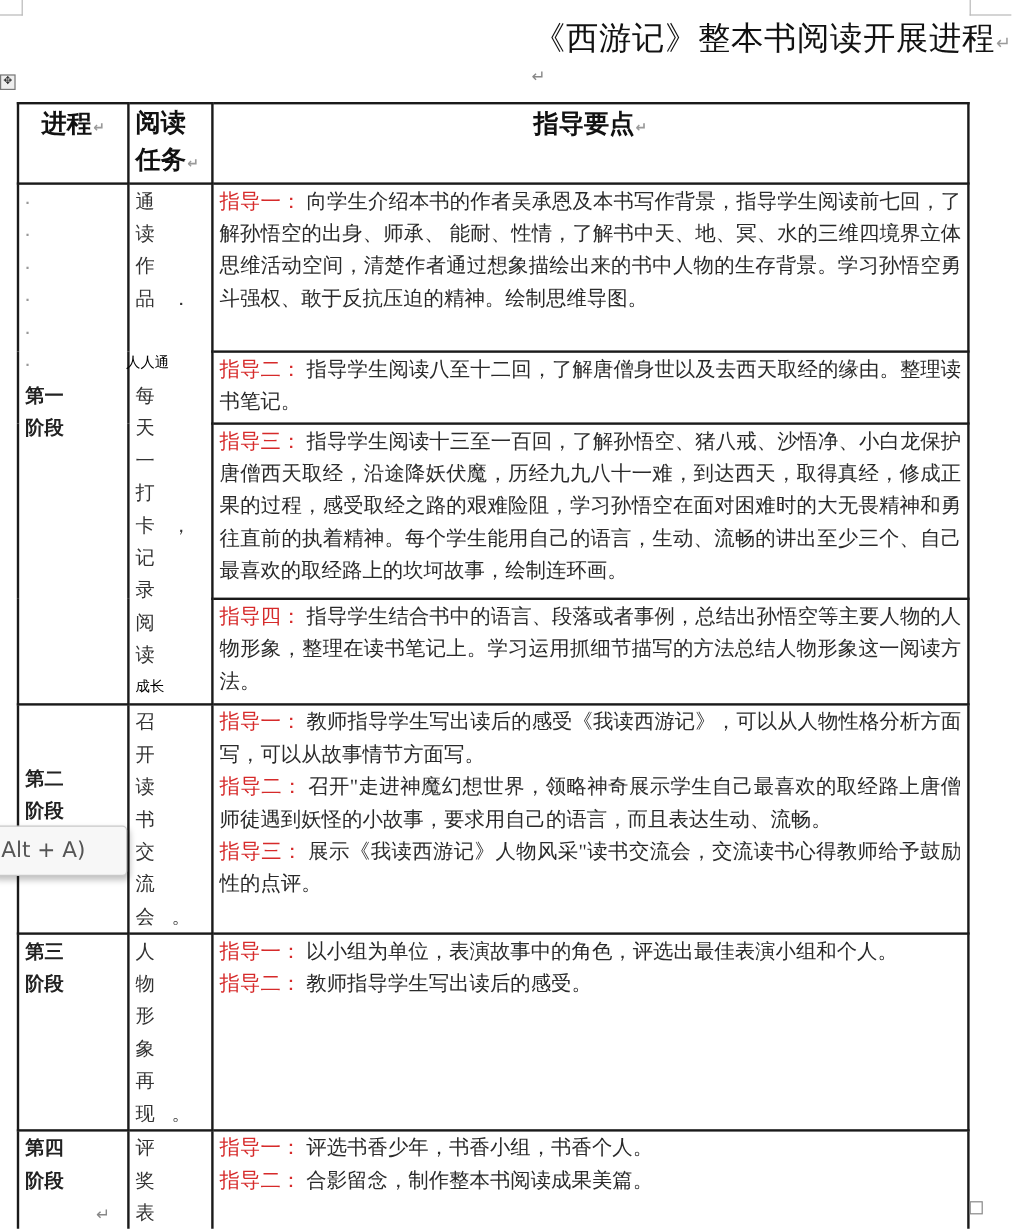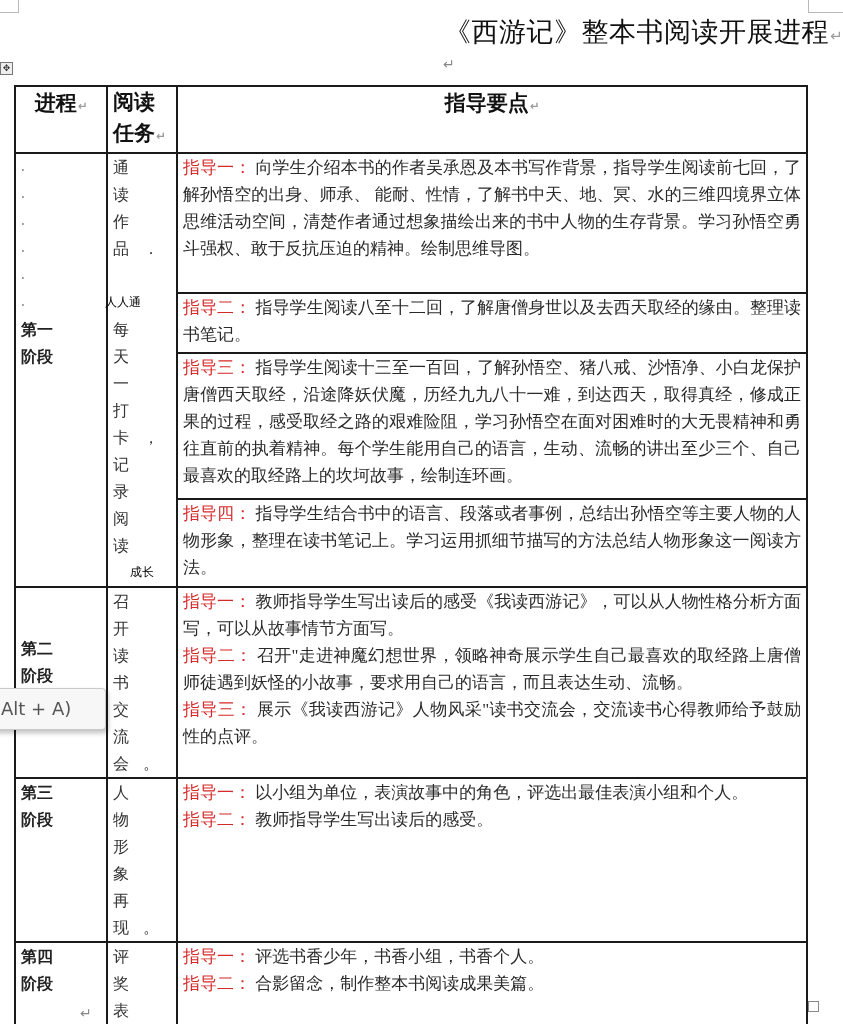--- a/index.html
+++ b/index.html
@@ -77,21 +77,21 @@
     <tr>
       <td class="stage-cell" rowspan="4">
         <div class="dot-mark" style="line-height:27px;">.<br>.<br>.<br>.<br>.<br>.</div>
         <div style="width:40px;">第一阶段</div>
       </td>
       <td class="task-cell" rowspan="4">
         <div>通读作品．</div>
         <div style="height:27px;"></div>
         <div class="big" style="margin-left:-8px;">人人通</div>
         <div>每天一打卡，记录阅读</div>
-        <div class="big" style="text-align:center;">成长</div>
+        <div class="big" style="text-align:left;">成长</div>
       </td>
       <td class="points-cell" style="height:138px;">
         <span class="label-red">指导一：</span>
         <span>向学生介绍本书的作者吴承恩及本书写作背景，指导学生阅读前七回，了解孙悟空的出身、师承、 能耐、性情，了解书中天、地、冥、水的三维四境界立体思维活动空间，清楚作者通过想象描绘出来的书中人物的生存背景。学习孙悟空勇斗强权、敢于反抗压迫的精神。绘制思维导图。</span>
       </td>
     </tr>
     <tr>
       <td class="points-cell">
         <span class="label-red">指导二：</span>
         <span>指导学生阅读八至十二回，了解唐僧身世以及去西天取经的缘由。整理读书笔记。</span>

